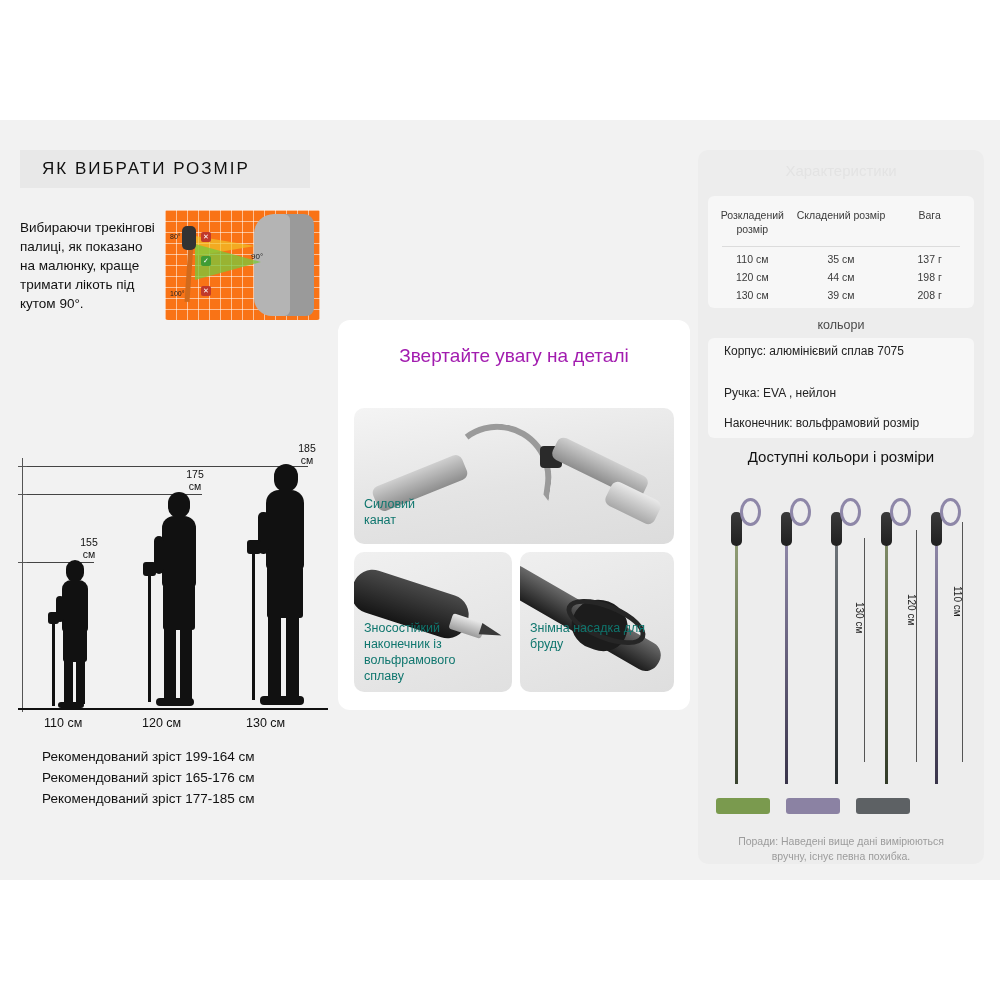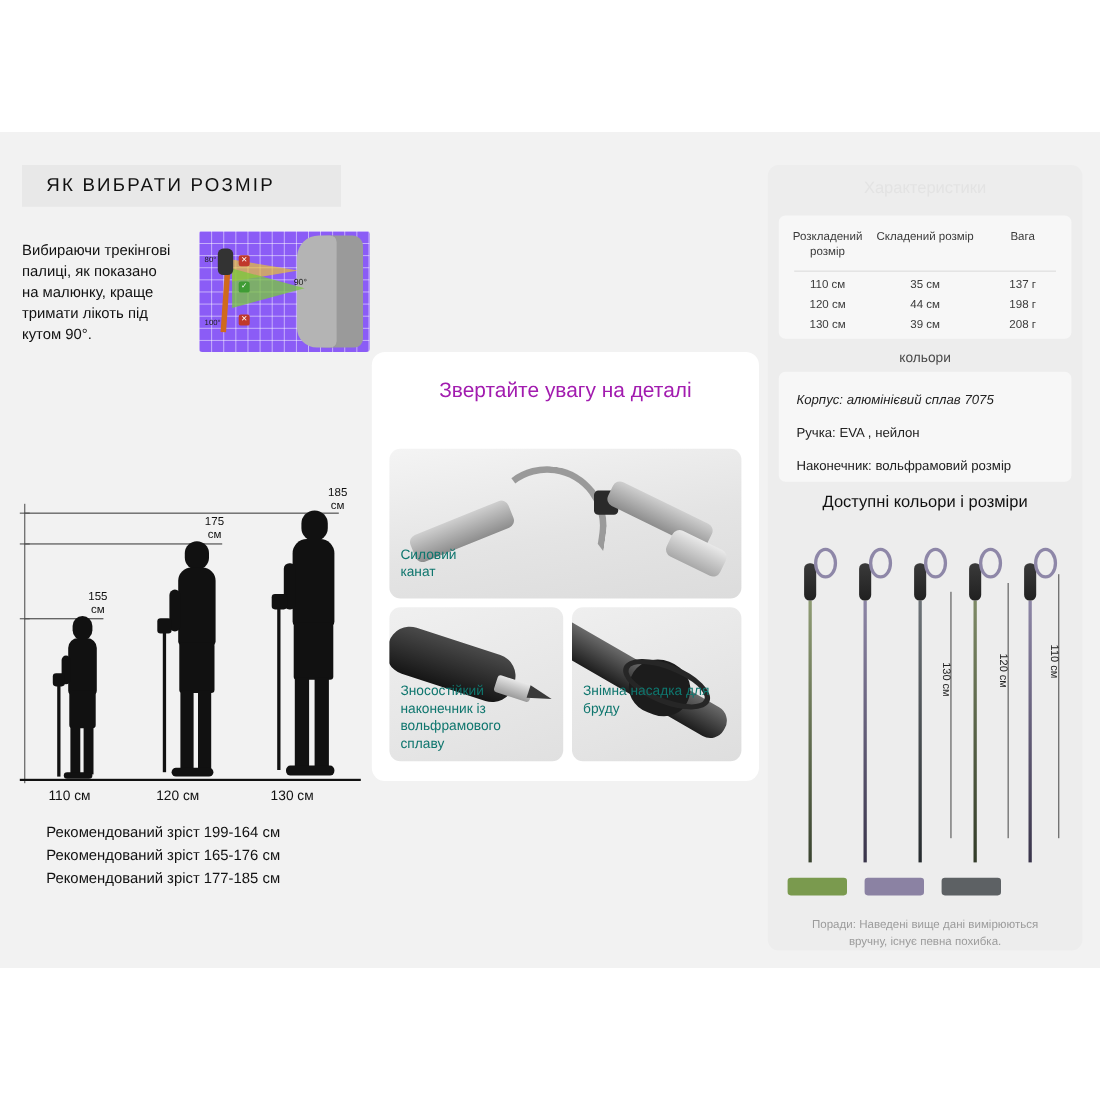--- a/index.html
+++ b/index.html
@@ -52,25 +52,25 @@
     top: 218px;
     width: 135px;
     font-size: 13.5px;
     line-height: 19px;
     color: #111;
   }
 
   
   .elbow-box {
     position: absolute;
-    left: 181px;
+    left: 165px;
     top: 210px;
     width: 155px;
     height: 110px;
-    background: #8b5cf6;
+    background: #f97316;
     border-radius: 3px;
     overflow: hidden;
   }
   .elbow-grid {
     position: absolute;
     left: 0; top: 0; right: 0; bottom: 0;
     background-image:
       linear-gradient(to right, rgba(255,255,255,.55) 1px, transparent 1px),
       linear-gradient(to bottom, rgba(255,255,255,.55) 1px, transparent 1px);
     background-size: 11px 11px;
@@ -645,21 +645,21 @@
       </div>
       <div class="spec-row" style="top:92px;">
         <div class="spec-col">130 см</div>
         <div class="spec-col">39 см</div>
         <div class="spec-col">208 г</div>
       </div>
     </div>
 
     <div class="mat-title">кольори</div>
     <div class="mat-card">
-      <div class="mat-row" style="top:18px;font-style:italic;">Корпус: алюмінієвий сплав 7075</div>
+      <div class="mat-row" style="top:6px;">Корпус: алюмінієвий сплав 7075</div>
       <div class="mat-row" style="top:48px;">Ручка: EVA , нейлон</div>
       <div class="mat-row" style="top:78px;">Наконечник: вольфрамовий розмір</div>
     </div>
 
     <div class="colors-title">Доступні кольори і розміри</div>
 
     <div class="poles">
       <div class="pole" style="left:22px; height:268px;">
         <div class="shaft" style="height:238px; background:linear-gradient(180deg,#8f9c74,#3a4430);"></div>
         <div class="handle" style="bottom:238px;"></div>

